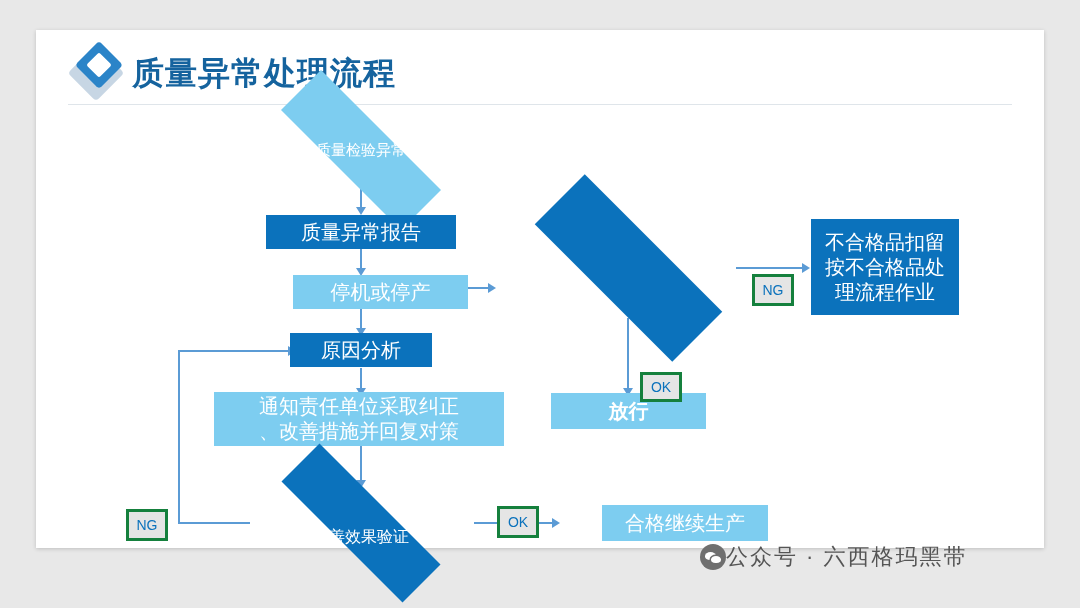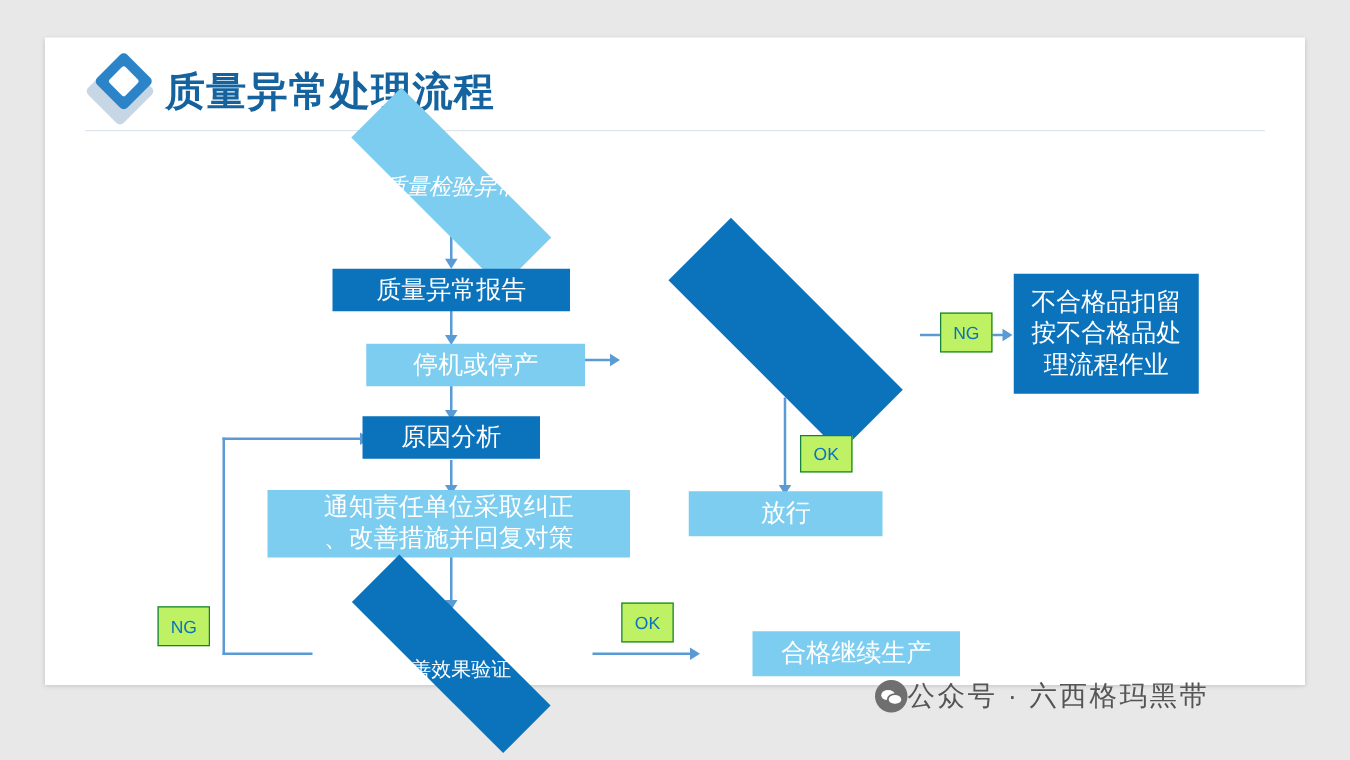--- a/index.html
+++ b/index.html
@@ -106,27 +106,28 @@
     position: relative;
     color: #ffffff;
     text-align: center;
     line-height: 1.22;
     white-space: pre-line;
   }
   
   .edge-label {
     position: absolute;
     box-sizing: border-box;
-    border: 1px solid #15803d;
-    background: #bef264;
+    border: 3px solid #15803d;
+    background: #e5e5e5;
     color: #0b72bc;
     font-size: 14px;
     display: flex;
     align-items: center;
     justify-content: center;
+    margin-top: 24px;
   }
   
   .line {
     position: absolute;
     background: #5b9bd5;
   }
   .arrow {
     position: absolute;
     width: 0; height: 0;
   }
@@ -218,36 +219,36 @@
   <div class="line" style="left:438px; top:492px; width:80px; height:2px;"></div>
   <div class="arrow arrow-right" style="left:516px; top:488px;"></div>
 
   <div class="line" style="left:142px; top:492px; width:72px; height:2px;"></div>
   <div class="line" style="left:142px; top:320px; width:2px; height:174px;"></div>
   <div class="line" style="left:142px; top:320px; width:112px; height:2px;"></div>
   <div class="arrow arrow-right" style="left:252px; top:316px;"></div>
 
   <div class="diamond-node" style="left:205px; top:80px; width:240px; height:80px;">
     <div class="dshape light"></div>
-    <div class="dlabel" style="font-size:18px;font-style:italic;">质量检验异常</div>
+    <div class="dlabel" style="font-size:15px;">质量检验异常</div>
   </div>
 
   <div class="node dark" style="left:230px; top:185px; width:190px; height:34px; font-size:20px;">质量异常报告</div>
 
   <div class="node light" style="left:240px; top:245px; width:175px; height:34px; font-size:20px;margin-left:17px;">停机或停产</div>
 
   <div class="diamond-node" style="left:455px; top:188px; width:275px; height:100px;">
     <div class="dshape dark"></div>
   </div>
 
   <div class="node dark" style="left:775px; top:189px; width:148px; height:96px; font-size:20px;">不合格品扣留
 按不合格品处
 理流程作业</div>
 
-  <div class="node light" style="left:515px; top:363px; width:155px; height:36px; font-size:20px;">放行</div>
+  <div class="node light" style="left:515px; top:363px; width:155px; height:36px; font-size:20px;font-weight:bold;">放行</div>
 
   <div class="node dark" style="left:254px; top:303px; width:142px; height:34px; font-size:20px;">原因分析</div>
 
   <div class="node light" style="left:178px; top:362px; width:290px; height:54px; font-size:20px;">通知责任单位采取纠正
 、改善措施并回复对策</div>
 
   <div class="diamond-node" style="left:204px; top:455px; width:242px; height:76px;">
     <div class="dshape dark"></div>
     <div class="dlabel" style="font-size:16px;margin-top:28px;">改善效果验证</div>
   </div>

